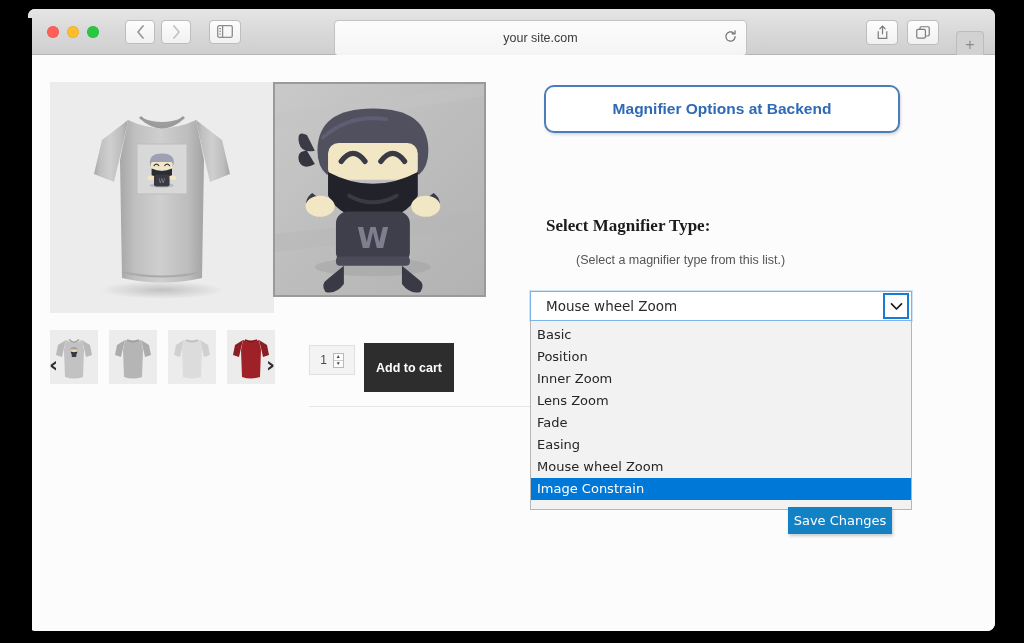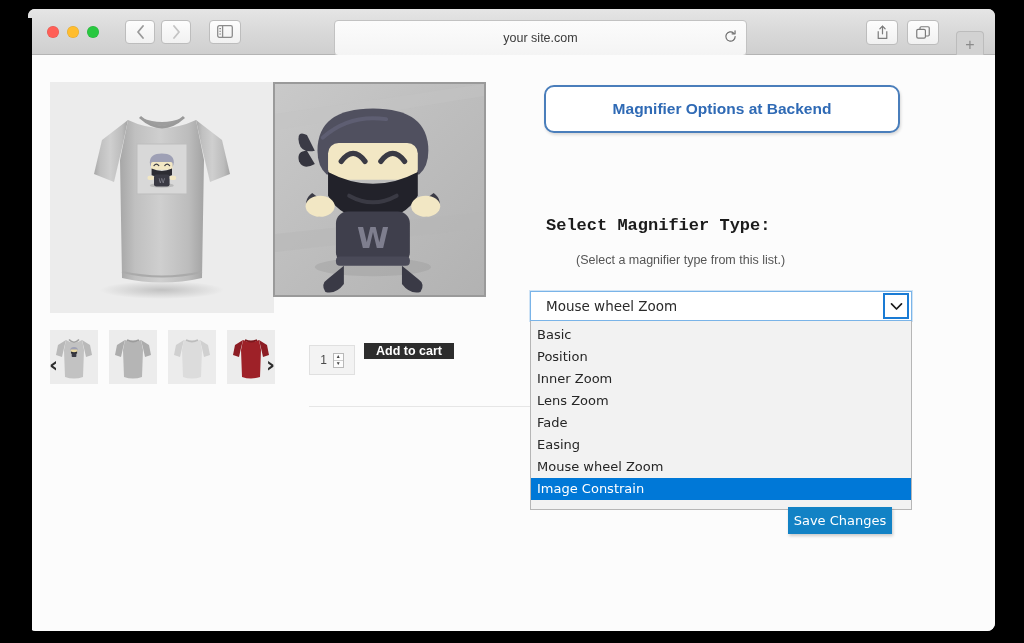--- a/index.html
+++ b/index.html
@@ -236,21 +236,21 @@
     color: #444;
     line-height: 1;
   }
   .spinner span:first-child { border-bottom: 1px solid #ccc; }
 
   .add-cart {
     position: absolute;
     left: 336px;
     top: 288px;
     width: 90px;
-    height: 16px;
+    height: 49px;
     background: #2d2d2d;
     color: #ffffff;
     font-size: 12.5px;
     font-weight: bold;
     display: flex;
     align-items: center;
     justify-content: center;
     border: none;
     cursor: pointer;
     font-family: "Liberation Sans", sans-serif;
@@ -285,21 +285,21 @@
     box-shadow: 1px 2px 3px rgba(0,0,0,0.14);
   }
 
   .panel-title {
     position: absolute;
     left: 518px;
     top: 161px;
     font-size: 17px;
     font-weight: bold;
     color: #1b1b1b;
-    font-family: Liberation Mono, monospace;
+    font-family: Liberation Serif, serif;
   }
 
   .panel-hint {
     position: absolute;
     left: 548px;
     top: 198px;
     font-size: 12.5px;
     color: #555555;
     font-family: Liberation Sans, sans-serif;
   }

